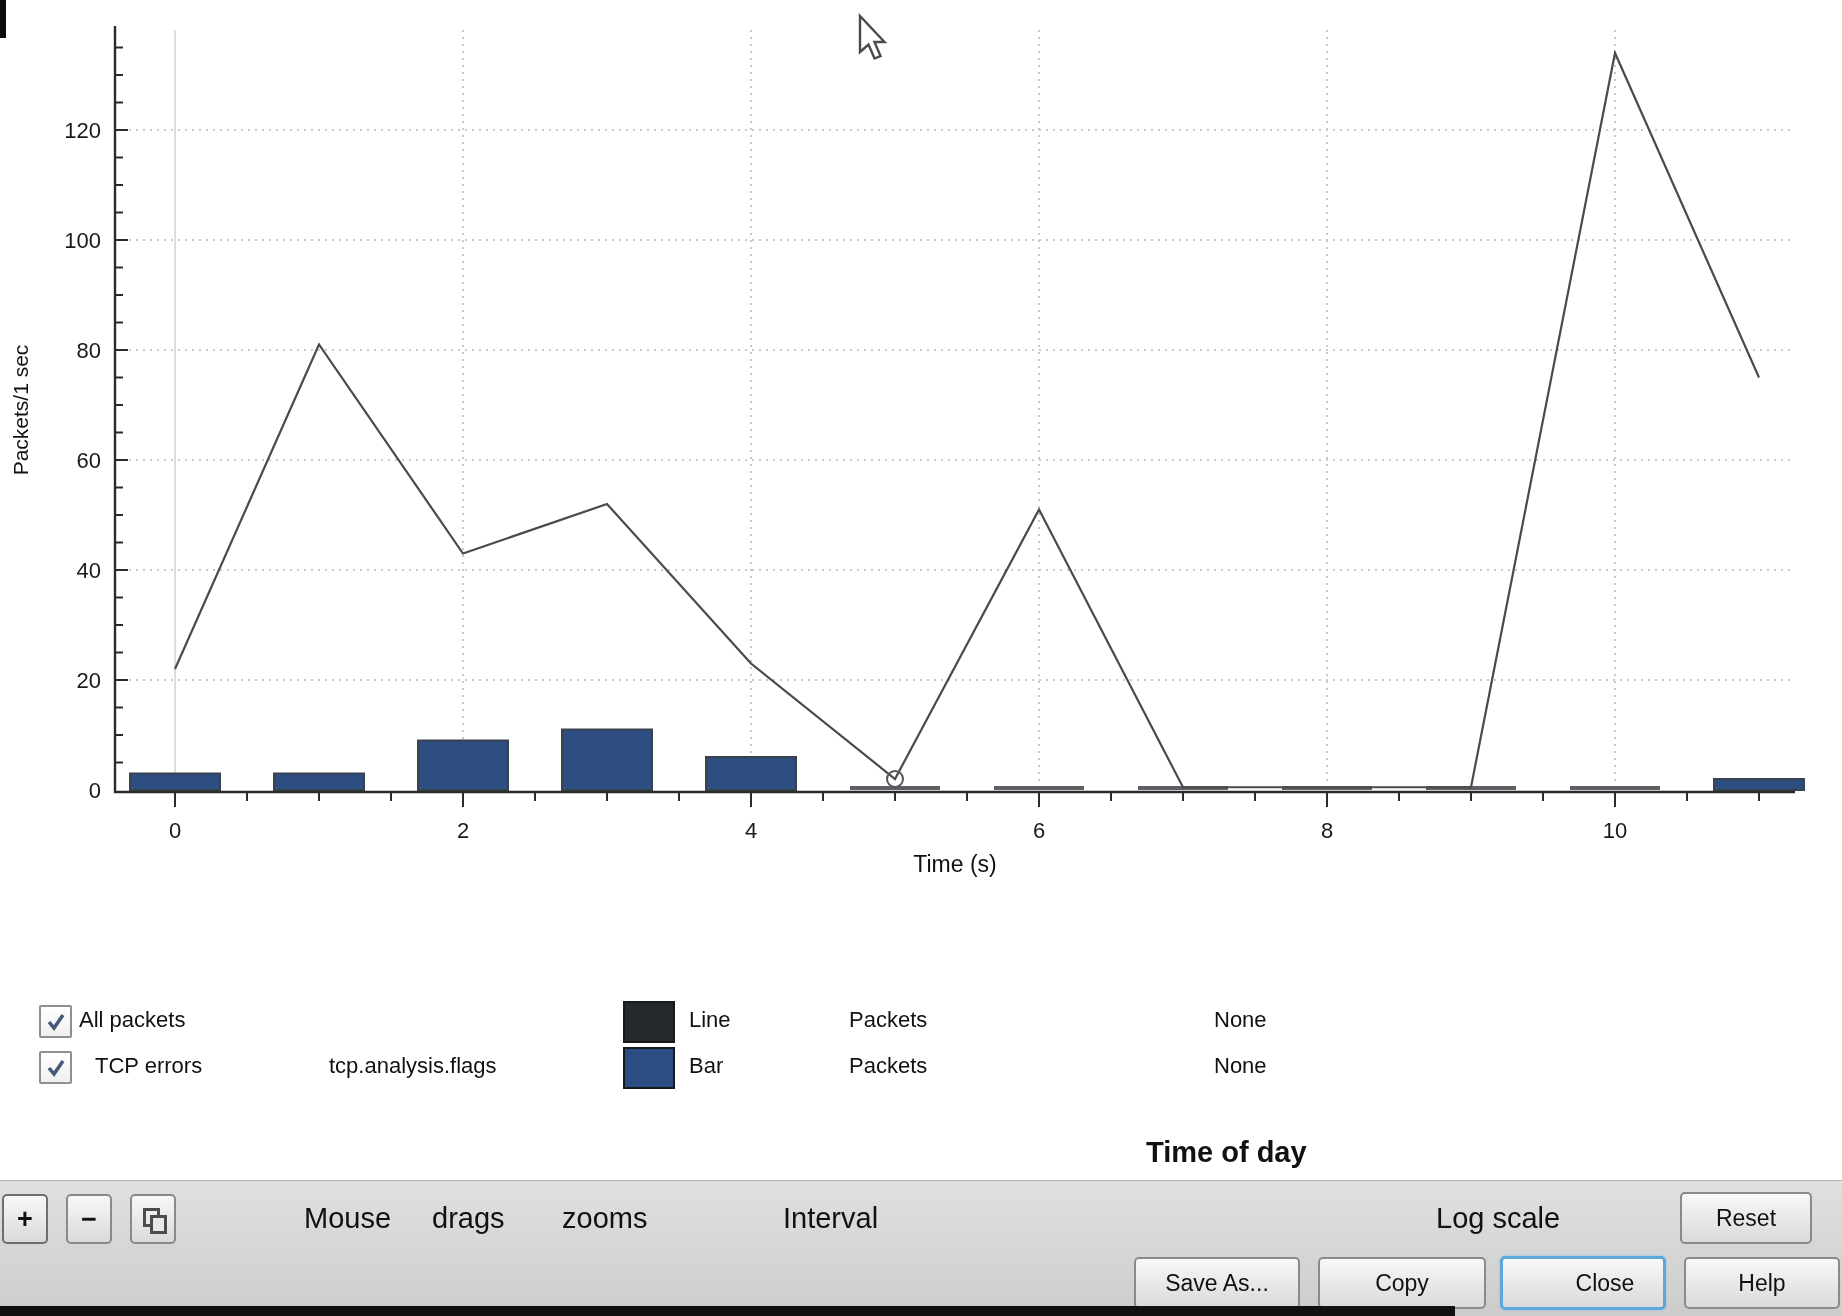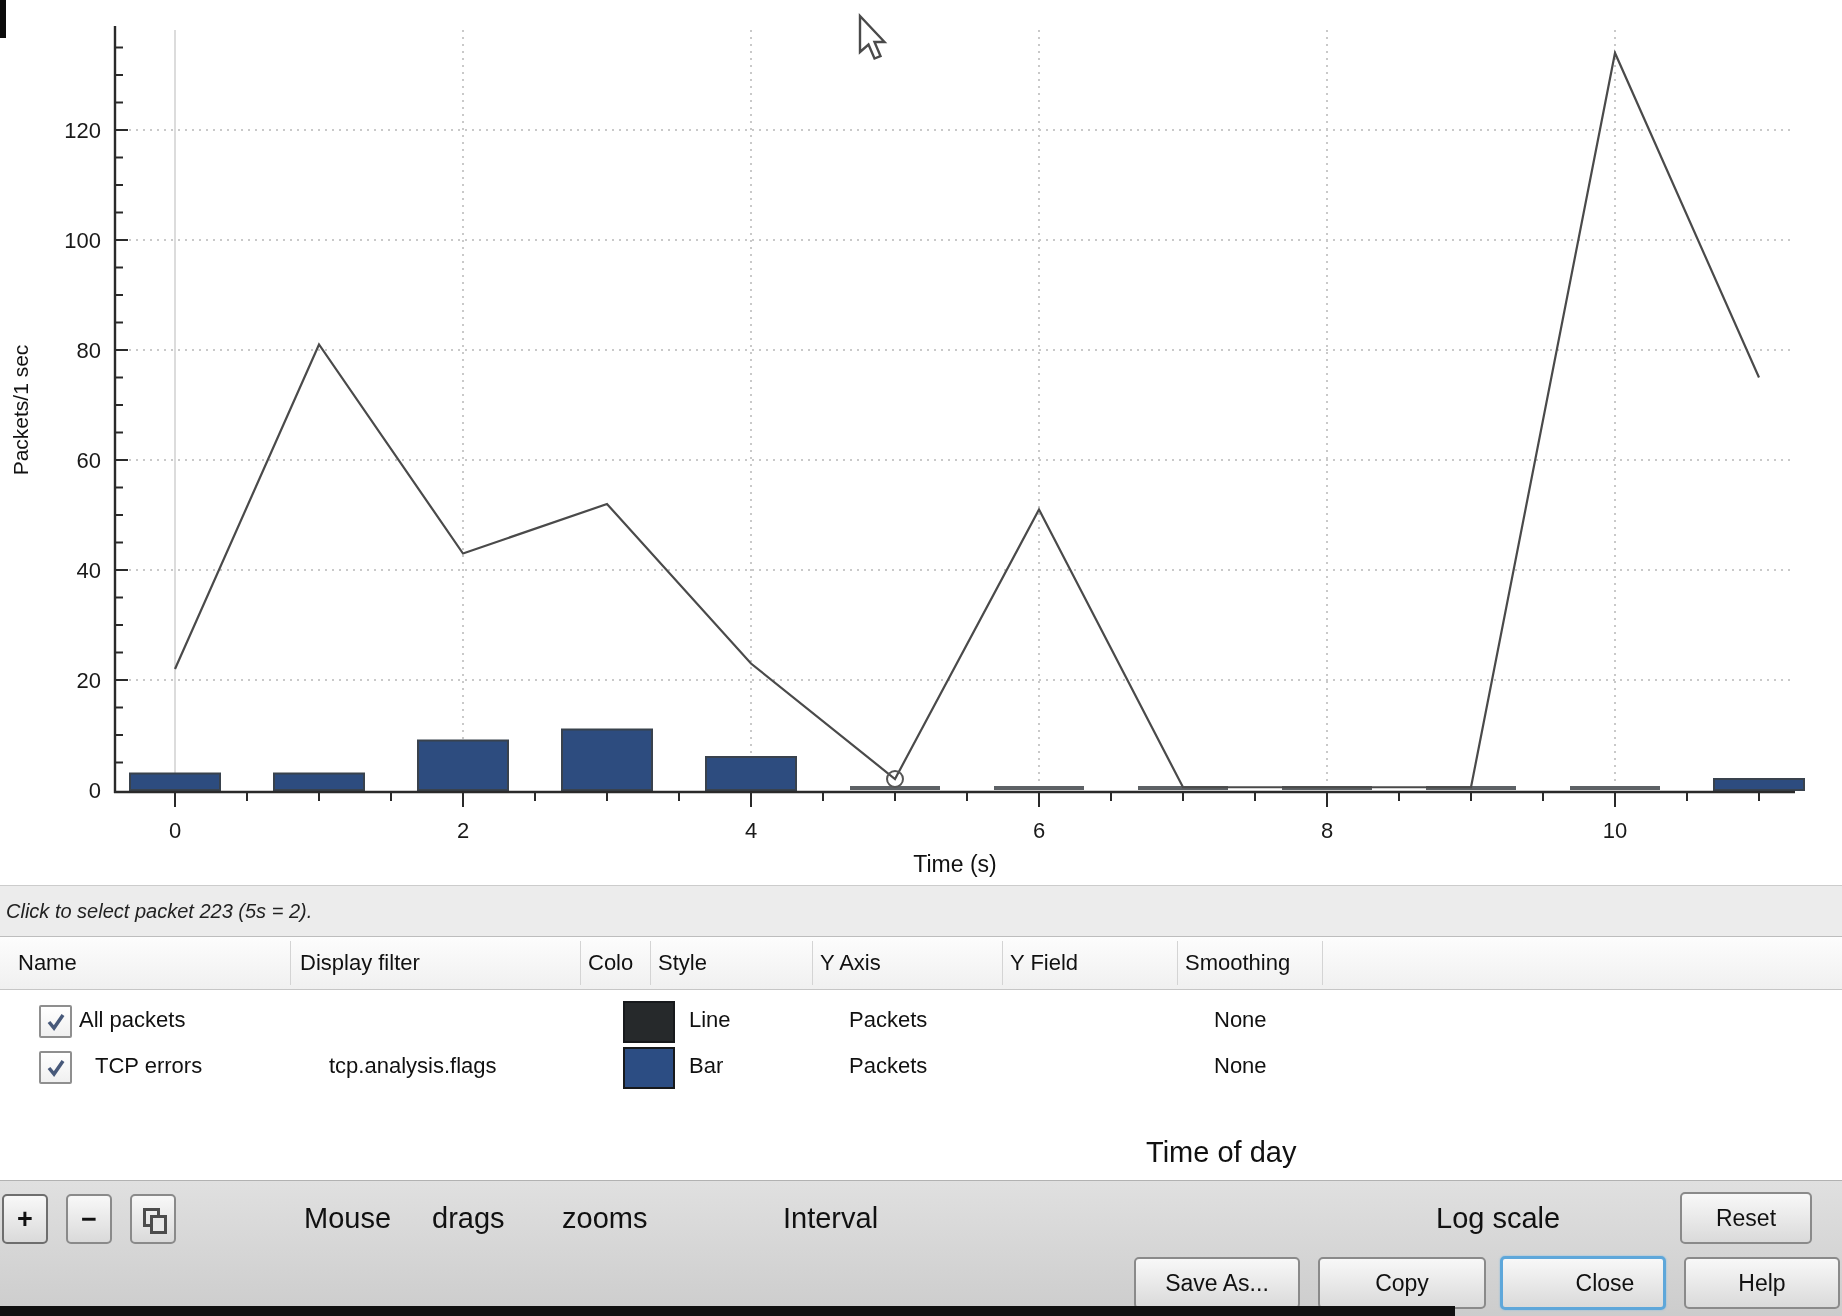--- a/index.html
+++ b/index.html
@@ -156,41 +156,22 @@
           <text x="1327" y="838" text-anchor="middle">8</text>
           <text x="1615" y="838" text-anchor="middle">10</text>
         </g>
         <text x="955" y="872" text-anchor="middle" font-size="23" fill="#111" font-family="Liberation Sans, sans-serif">Time (s)</text>
         <text x="28" y="410" text-anchor="middle" font-size="21" fill="#111" transform="rotate(-90 28 410)" font-family="Liberation Sans, sans-serif">Packets/1 sec</text>
         <path d="M860 16 L860 52 L868.5 44.5 L874.5 58.5 L880.5 56 L874.5 42 L884.5 42 Z" fill="#ffffff" stroke="#4a4a4a" stroke-width="2.4"></path>
       </svg>
   </div>
   <div id="corner-sliver"></div>
 
-  <div id="status-bar">
-    <span class="txt">Click to select packet 223 (5s = 2).</span>
-  </div>
 
   <div id="graph-table">
-    <div id="table-header">
-      <div class="hcell" style="left:18px">Name</div>
-      <div class="hcell" style="left:300px">Display filter</div>
-      <div class="hcell" style="left:588px">Colo</div>
-      <div class="hcell" style="left:658px">Style</div>
-      <div class="hcell" style="left:820px">Y Axis</div>
-      <div class="hcell" style="left:1010px">Y Field</div>
-      <div class="hcell" style="left:1185px">Smoothing</div>
-      <div class="hsep" style="left:290px"></div>
-      <div class="hsep" style="left:580px"></div>
-      <div class="hsep" style="left:650px"></div>
-      <div class="hsep" style="left:812px"></div>
-      <div class="hsep" style="left:1002px"></div>
-      <div class="hsep" style="left:1177px"></div>
-      <div class="hsep" style="left:1322px"></div>
-    </div>
 
     <div class="trow" style="top:60px">
       <span class="cbox">
         <svg width="20" height="20" viewBox="0 0 20 20">
           <path d="M3 10 L8 16 L17 3" fill="none" stroke="#47597a" stroke-width="3.5"></path>
         </svg>
       </span>
       <div class="tcell" style="left:50px">All packets</div>
       <div class="tcell" style="left:300px"></div>
       <span class="swatch" style="background: rgb(38, 41, 43);"></span>
@@ -227,21 +208,21 @@
     </div>
 
     <div class="label" style="left:304px;top:1193px;position:fixed;">Mouse</div>
 
     <div class="label" style="left:432px;top:1193px;position:fixed;">drags</div>
 
     <div class="label" style="left:562px;top:1193px;position:fixed;">zooms</div>
 
     <div class="label" style="left:783px;top:1193px;position:fixed;">Interval</div>
 
-    <div class="label" style="left:1146px;top:1127px;position:fixed;">Time of day</div>
+    <div class="label" style="left:1146px;top:1127px;position:fixed;font-weight:bold;">Time of day</div>
 
     <div class="label" style="left:1436px;top:1193px;position:fixed;">Log scale</div>
 
     <div class="btn" style="left:1680px;top:11px;width:132px;height:52px;">Reset</div>
 
     <div class="btn" style="left:1134px;top:76px;width:166px;height:52px;">Save As...</div>
     <div class="btn" style="left:1318px;top:76px;width:168px;height:52px;">Copy</div>
     <div class="btn" id="close-btn" style="left:1500px;top:75px;width:166px;height:54px;">Close</div>
     <div class="btn" style="left:1684px;top:76px;width:156px;height:52px;">Help</div>
   </div>

